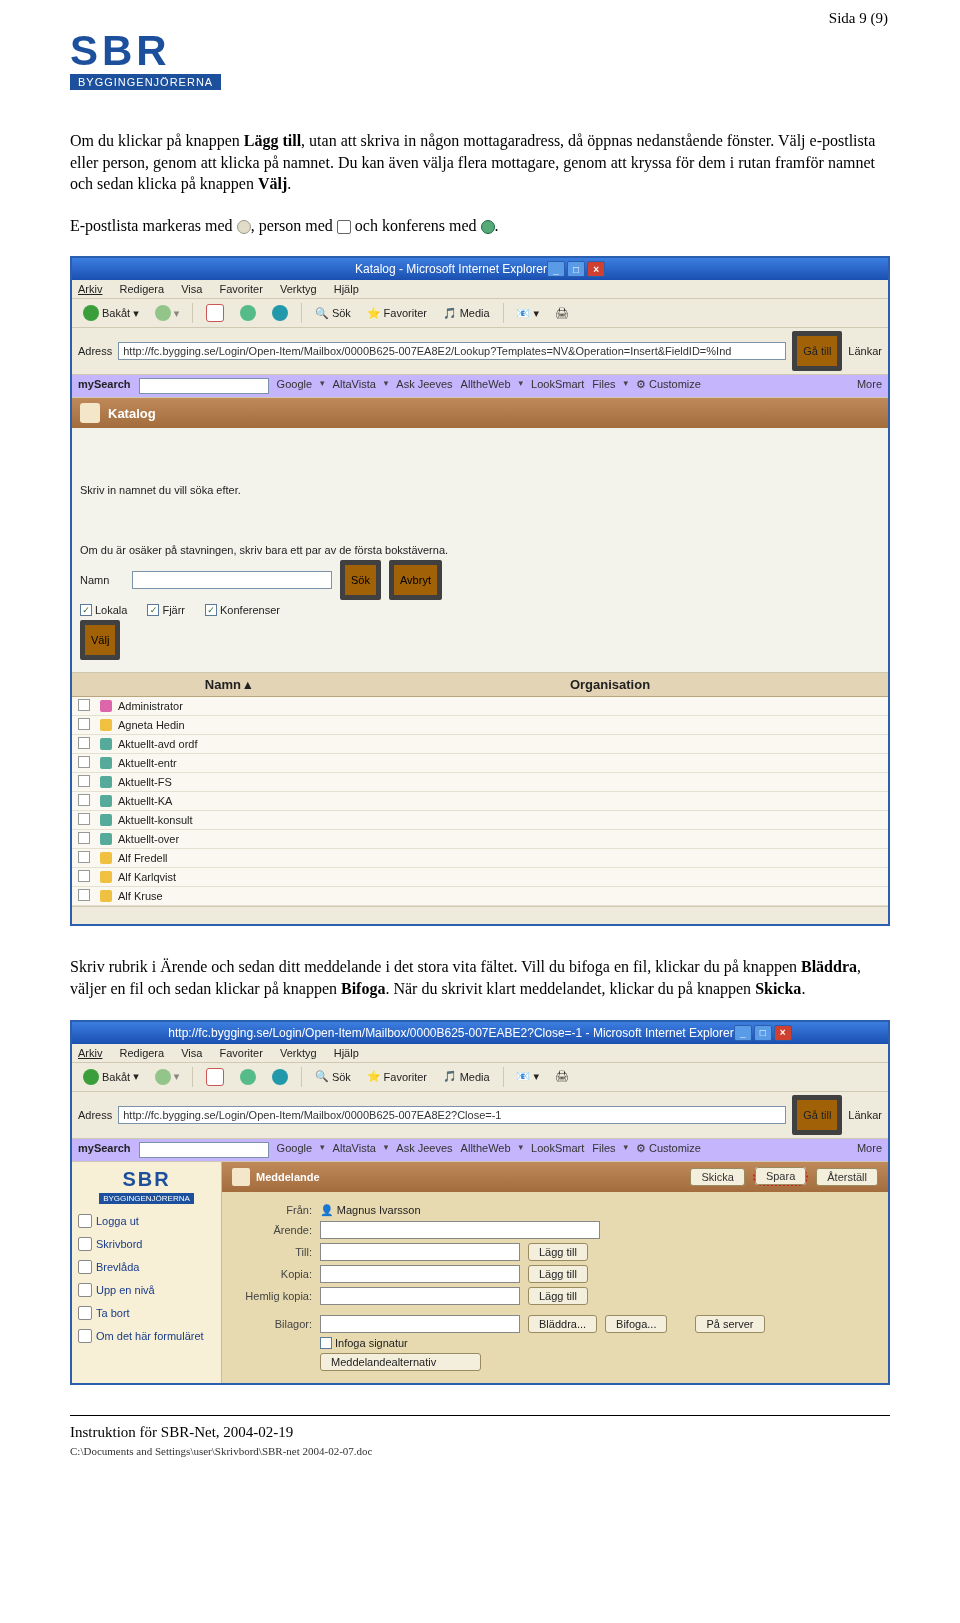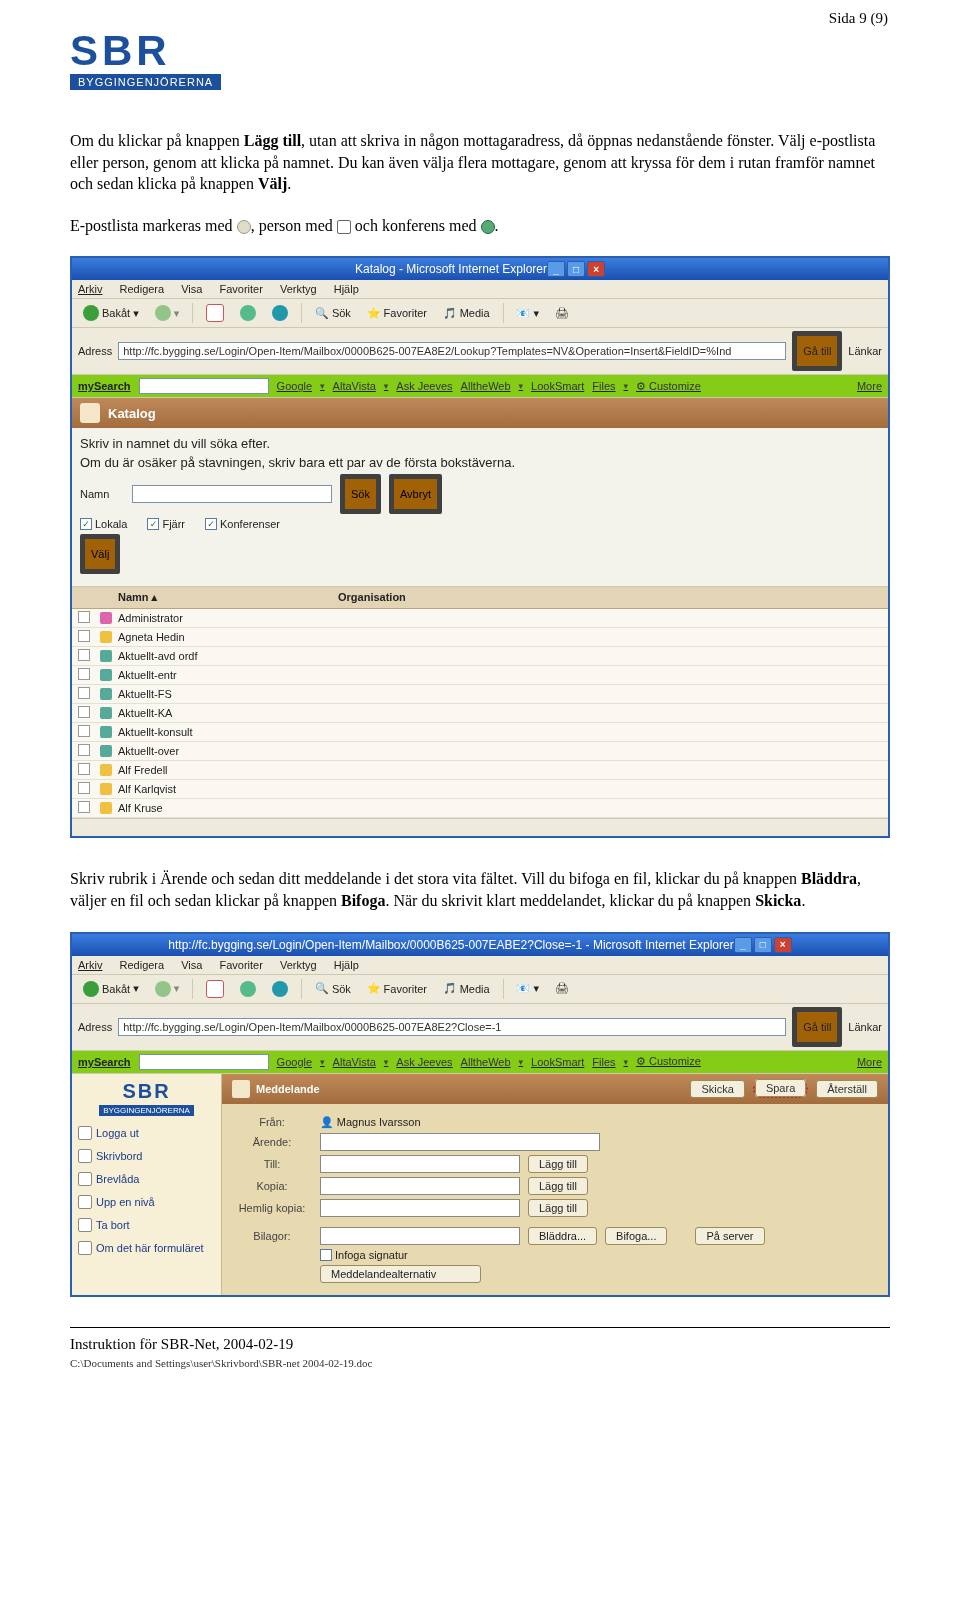--- a/index.html
+++ b/index.html
@@ -90,39 +90,39 @@
   .tbtn.back::before{background:#3a9e3a;}
   .tbtn.fwd{opacity:.5}
   .tbtn.fwd::before{background:#3a9e3a;}
   .tbtn.stop::before{background:#fff;border:1px solid #c55;border-radius:3px;}
   .tbtn.refresh::before{background:#5b8;}
   .tbtn.home::before{background:#29a;}
   .tsep{width:1px;height:20px;background:#cfc8b3;margin:0 2px;}
   .addrbar{background:#efebdc;padding:3px 6px;border-bottom:1px solid #cfc8b3;display:flex;align-items:center;gap:6px;}
   .addrbar .addr{flex:1;background:#fff;border:1px solid #7a93ab;padding:2px 4px;color:#333;overflow:hidden;white-space:nowrap;text-overflow:ellipsis;}
   .gotobtn,.smbtn{border:5px solid #404040;background:#a16207;border-radius:2px;padding:9px 6px;font-size:11px;}
-  .searchbar{background:#84cc16;padding:3px 6px;border-bottom:1px solid #cfc8b3;display:flex;align-items:center;gap:8px;font-size:11px;text-decoration:underline;}
+  .searchbar{background:#c4b5fd;padding:3px 6px;border-bottom:1px solid #cfc8b3;display:flex;align-items:flex-start;gap:8px;font-size:11px;}
   .searchbar .mysearch{font-weight:bold;}
   .searchbar .slabel{color:#333;}
   .searchbar .arrow{font-size:9px;color:#444;}
   .searchbar input{border:1px solid #7a93ab;height:16px;width:130px;font-size:11px;}
   .katalog-header{
     background:linear-gradient(#c0895a,#a36c3c);
     color:#fff;height:30px;display:flex;align-items:center;padding:0 8px;gap:8px;font-size:13px;font-weight:bold;
   }
   .katalog-header .micn{width:20px;height:20px;background:#f3e6c9;border-radius:3px;}
   .katalog-body{background:#f3f3ec;padding:8px;border-bottom:1px solid #cfc8b3;}
-  .katalog-body .instr{font-size:13px;margin-bottom:4px;}
+  .katalog-body .instr{font-size:11px;margin-bottom:4px;margin-top:48px;}
   .row{display:flex;align-items:center;gap:8px;margin:4px 0;}
   .row label{width:44px;}
   .row input[type=text]{border:1px solid #7a93ab;padding:2px;width:200px;font-size:11px;}
   .chk{display:inline-flex;align-items:center;gap:3px;margin-right:12px;}
   .chk .box{width:12px;height:12px;border:1px solid #5a7a9a;background:#fff;display:inline-flex;align-items:center;justify-content:center;font-size:9px;color:#2a6a2a;}
   .table-head{
-    background:#e3d4b6;padding:4px 6px;border-bottom:1px solid #b9a67d;font-size:11px;display:flex;
+    background:#e3d4b6;padding:4px 6px;border-bottom:1px solid #b9a67d;font-size:13px;display:flex;text-align:center;
   }
   .table-head .col-check{width:22px;}
   .table-head .col-icon{width:18px;}
   .table-head .col-name{width:220px;font-weight:bold;}
   .table-head .col-org{flex:1;font-weight:bold;}
   .list-row{display:flex;align-items:center;border-bottom:1px solid #e5e1d0;padding:2px 6px;background:#faf8f0;font-size:11px;}
   .list-row .cb{width:22px;}
   .list-row .cb .box{width:12px;height:12px;border:1px solid #999;background:#fff;display:inline-block;}
   .list-row .ic{width:18px;display:flex;align-items:center;}
   .list-row .nm{width:220px;}
@@ -145,21 +145,21 @@
   .sb-link .si{width:14px;height:14px;border:1px solid #888;background:#fff;border-radius:2px;}
   .compose-main{flex:1;background:#e7dab1;}
   .compose-head{
     background:linear-gradient(#c0895a,#a36c3c);color:#fff;height:30px;display:flex;align-items:center;justify-content:space-between;padding:0 10px;font-weight:bold;
   }
   .compose-head .btns{display:flex;gap:8px;}
   .compose-head .hbtn{background:#f4eedd;color:#333;border:1px solid #9a8a60;border-radius:3px;padding:2px 10px;font-size:11px;font-weight:normal;}
   .dot-ring{border:2px dotted #d02020;border-radius:10px;padding:0;display:inline-block;}
   .form-area{padding:8px 10px;}
   .frow{display:flex;align-items:center;gap:8px;margin:4px 0;font-size:11px;}
-  .frow .flab{width:80px;text-align:center;color:#444;}
+  .frow .flab{width:80px;text-align:right;color:#444;}
   .frow .finput{background:#fff;border:1px solid #888;height:18px;font-size:11px;padding:0 4px;}
   .frow .btn{background:#f4eedd;border:1px solid #9a8a60;border-radius:3px;padding:2px 10px;font-size:11px;}
   .footer-hr{border:none;border-top:1px solid #000;margin:30px 0 8px 0;}
   .footer-line{font-size:15px;margin-bottom:4px;}
   .footer-small{font-size:11px;color:#333;}
 </style>
 </head>
 <body>
 
 <div class="page-number">Sida 9 (9)</div>
@@ -505,13 +505,13 @@
           <span class="flab"></span>
           <span class="btn" style="width:161px;text-align:left">Meddelandealternativ</span>
         </div>
       </div>
     </div>
   </div>
 </div>
 
 <hr class="footer-hr">
 <div class="footer-line">Instruktion för SBR-Net, 2004-02-19</div>
-<div class="footer-small">C:\Documents and Settings\user\Skrivbord\SBR-net 2004-02-19.doc</div>
+<div class="footer-small">C:\Documents and Settings\user\Skrivbord\SBR-net 2004-02-07.doc</div>
 
 </body></html>

